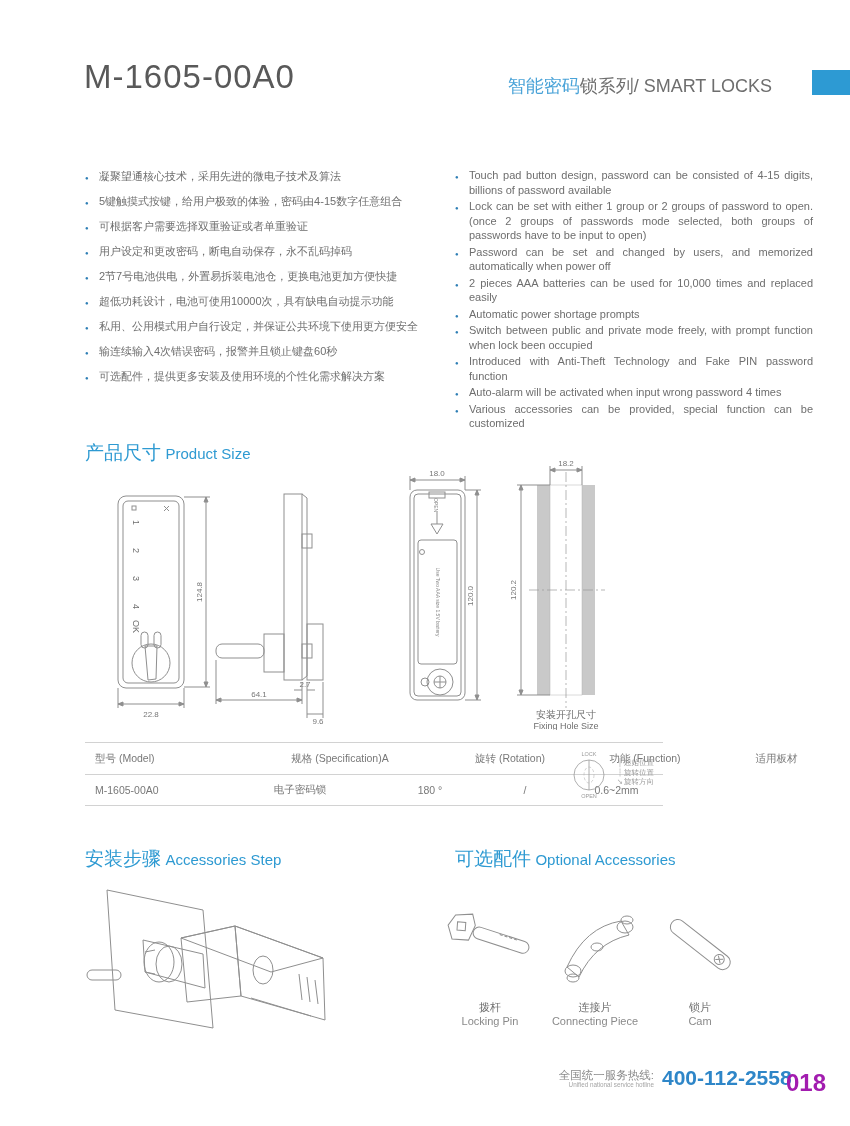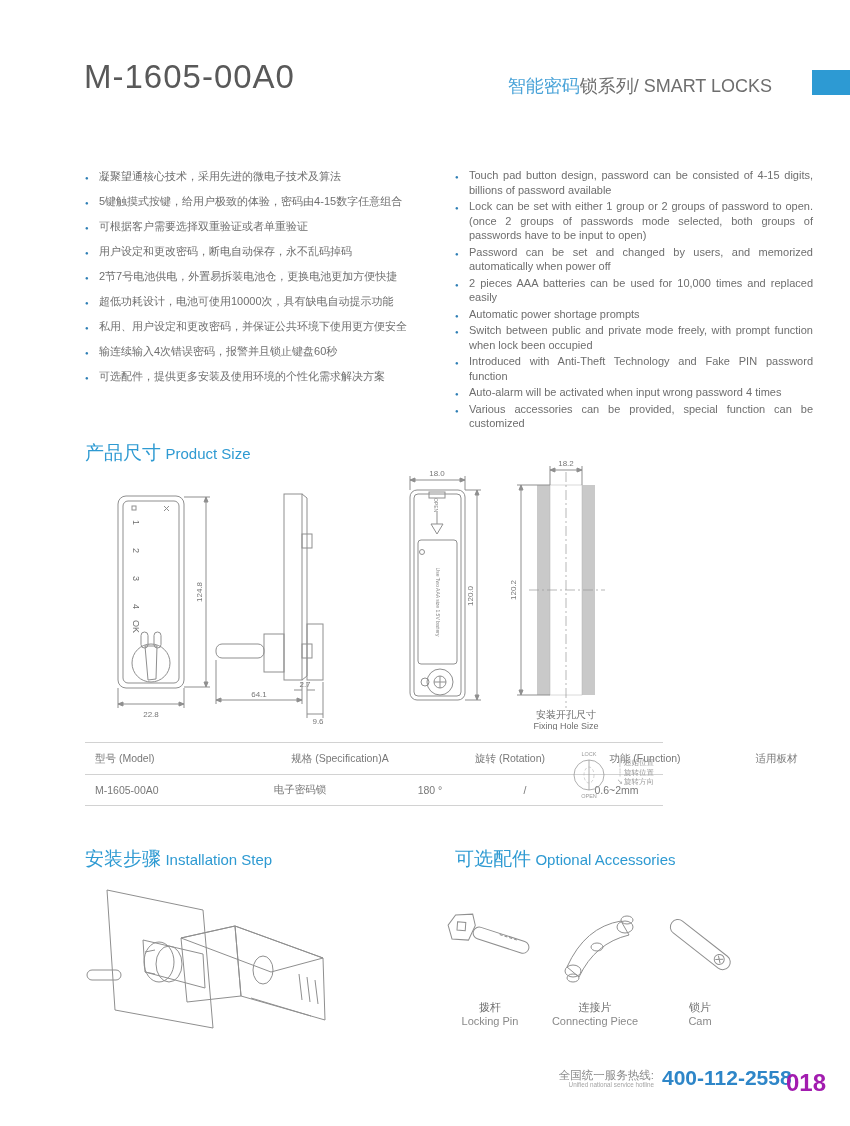--- a/index.html
+++ b/index.html
@@ -64,21 +64,21 @@
   <div class="abs header-block"></div>
 
 
   <ul class="feat abs" style="left:85px;top:170px;width:360px;">
     <li>凝聚望通核心技术，采用先进的微电子技术及算法</li>
     <li>5键触摸式按键，给用户极致的体验，密码由4-15数字任意组合</li>
     <li>可根据客户需要选择双重验证或者单重验证</li>
     <li>用户设定和更改密码，断电自动保存，永不乱码掉码</li>
     <li>2节7号电池供电，外置易拆装电池仓，更换电池更加方便快捷</li>
     <li>超低功耗设计，电池可使用10000次，具有缺电自动提示功能</li>
-    <li>私用、用户设定和更改密码，并保证公共环境下使用更方便安全</li>
+    <li>私用、公用模式用户自行设定，并保证公共环境下使用更方便安全</li>
     <li>输连续输入4次错误密码，报警并且锁止键盘60秒</li>
     <li>可选配件，提供更多安装及使用环境的个性化需求解决方案</li>
   </ul>
 
   <ul class="feat feat-en abs" style="left:455px;top:168px;">
     <li>Touch pad button design, password can be consisted of 4-15 digits, billions of password available</li>
     <li>Lock can be set with either 1 group or 2 groups of password to open.(once 2 groups of passwords mode selected, both groups of passwords have to be input to open)</li>
     <li>Password can be set and changed by users, and memorized automatically when power off</li>
     <li>2 pieces AAA batteries can be used for 10,000 times and replaced easily</li>
     <li>Automatic power shortage prompts</li>
@@ -227,21 +227,21 @@
     <text x="21" y="50" text-anchor="middle" font-size="5.5" fill="#9a9a9a">OPEN</text>
   </svg>
   <div class="abs legend" style="left:616px;top:758px;">
     <div><span class="sym">│</span><span>起始位置</span></div>
     <div><span class="sym">┆</span><span>旋转位置</span></div>
     <div><span class="sym">↘</span><span>旋转方向</span></div>
   </div>
 
   <div class="abs sec-title" style="left:85px;top:846px;">
     <span class="cn">安装步骤</span>
-    <span class="en">Installation Step</span>
+    <span class="en">Accessories Step</span>
   </div>
 
   <svg class="abs" style="left:85px;top:878px;" width="270" height="180" viewBox="0 0 270 180">
     <g stroke="#8f8f8f" fill="none" stroke-width="1" stroke-linejoin="round">
 
       <polygon points="22,12 118,32 128,150 30,132"></polygon>
 
       <polygon points="58,62 118,76 120,110 60,94"></polygon>
 
       <rect x="2" y="92" width="34" height="10" rx="5"></rect>

